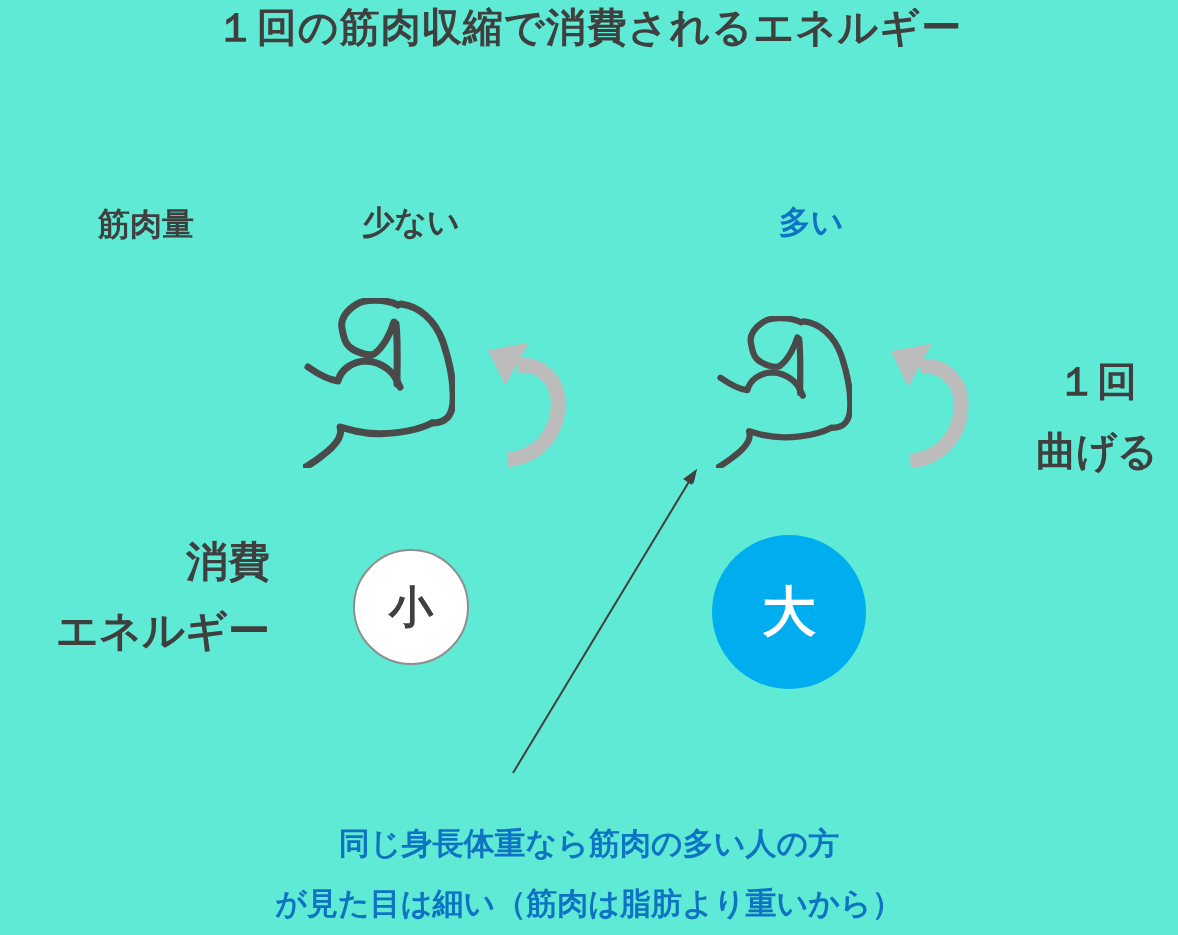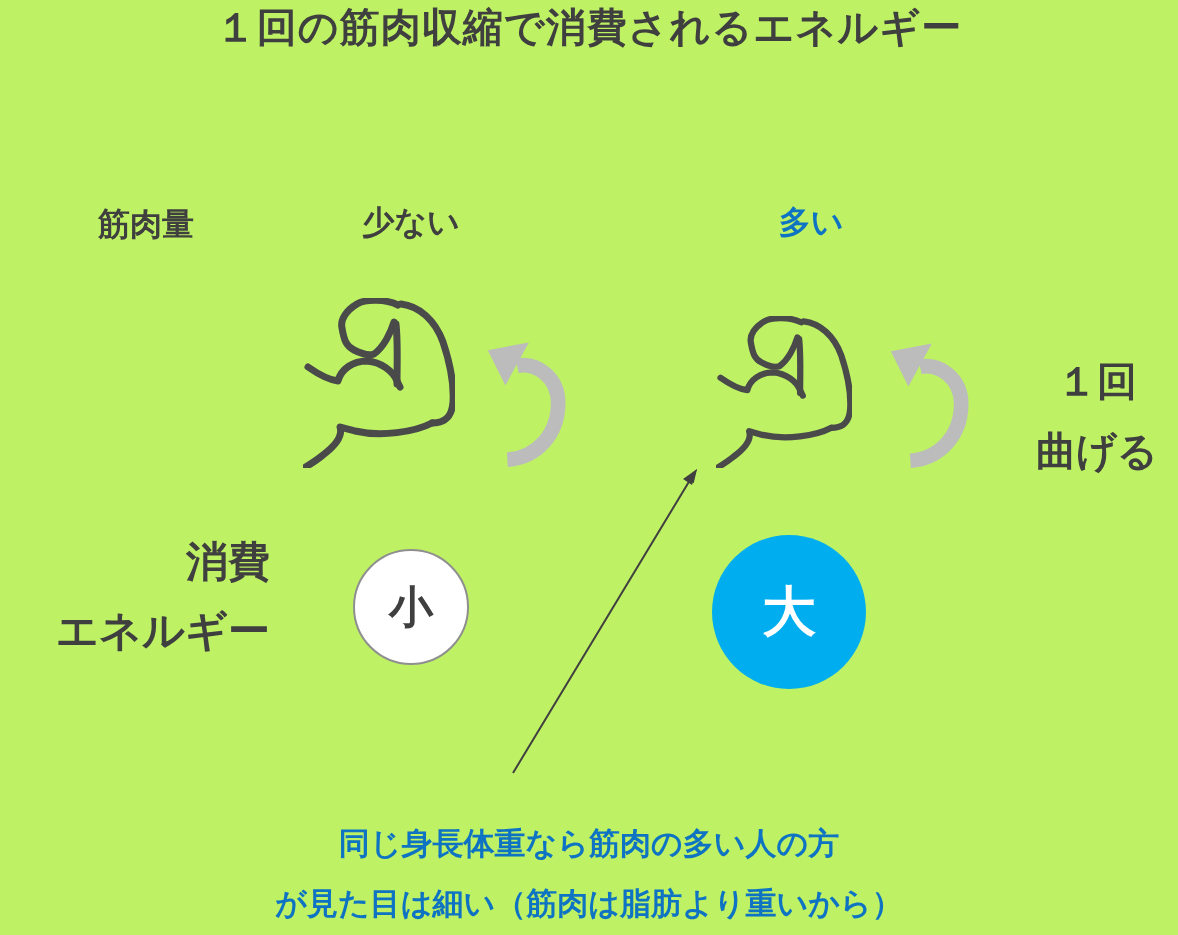--- a/index.html
+++ b/index.html
@@ -2,21 +2,21 @@
 <html><head>
 <meta charset="utf-8">
 <style>
   * { margin: 0; padding: 0; box-sizing: border-box; }
   html, body { background: #ffffff; }
   body {
     width: 1178px; height: 935px;
     font-family: "Liberation Sans", "DejaVu Sans", sans-serif;
     position: relative; overflow: hidden;
   }
-  .stage { position: absolute; inset: 0; background: #bef264; }
+  .stage { position: absolute; inset: 0; background: #5eead4; }
   .abs { position: absolute; }
 
   .title {
     left: 0; top: 20; width: 100%;
     font-size: 40px; font-weight: 700; color: #3f3f3f;
     text-align: center; letter-spacing: 1px;
   }
 
   .row-label { font-size: 32px; font-weight: 700; color: #3f3f3f; }
 

